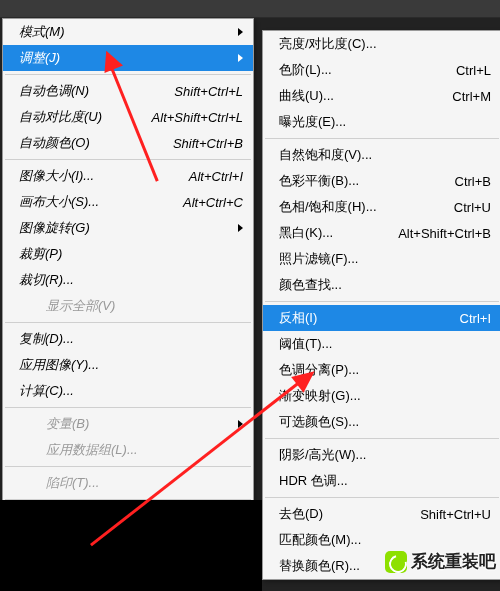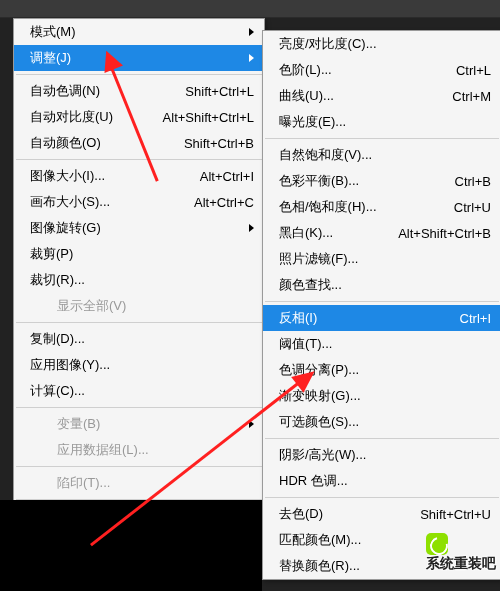--- a/index.html
+++ b/index.html
@@ -18,22 +18,23 @@
     border-bottom: 1px solid #2a2a2a;
   }
   .menu {
     position: absolute;
     background: #f5f5f5;
     border: 1px solid #9a9a9a;
     box-shadow: 2px 2px 4px rgba(0,0,0,0.3);
   }
   .menu1 {
     top: 18px;
-    left: 13px;
+    left: 2px;
     width: 252px;
+    font-style: italic;
   }
   .menu2 {
     top: 30px;
     left: 262px;
     width: 240px;
   }
   .item {
     display: flex;
     align-items: center;
     height: 26px;
@@ -74,26 +75,26 @@
     position: absolute;
     width: 0; height: 0;
     z-index: 101;
   }
   
   .watermark {
     position: absolute;
     right: 4px;
     bottom: 18px;
     display: flex;
-    font-size: 14px;
+    align-items: center;
+    font-size: 17px;
     font-weight: bold;
     color: #222;
     z-index: 200;
     text-shadow: 0 0 3px #fff, 0 0 3px #fff, 0 0 3px #fff;
-    flex-direction: column;
   }
   .wm-icon {
     width: 22px; height: 22px;
     background: #8ee000;
     border-radius: 5px;
     margin-right: 4px;
     position: relative;
   }
   .wm-icon::after {
     content: "";

